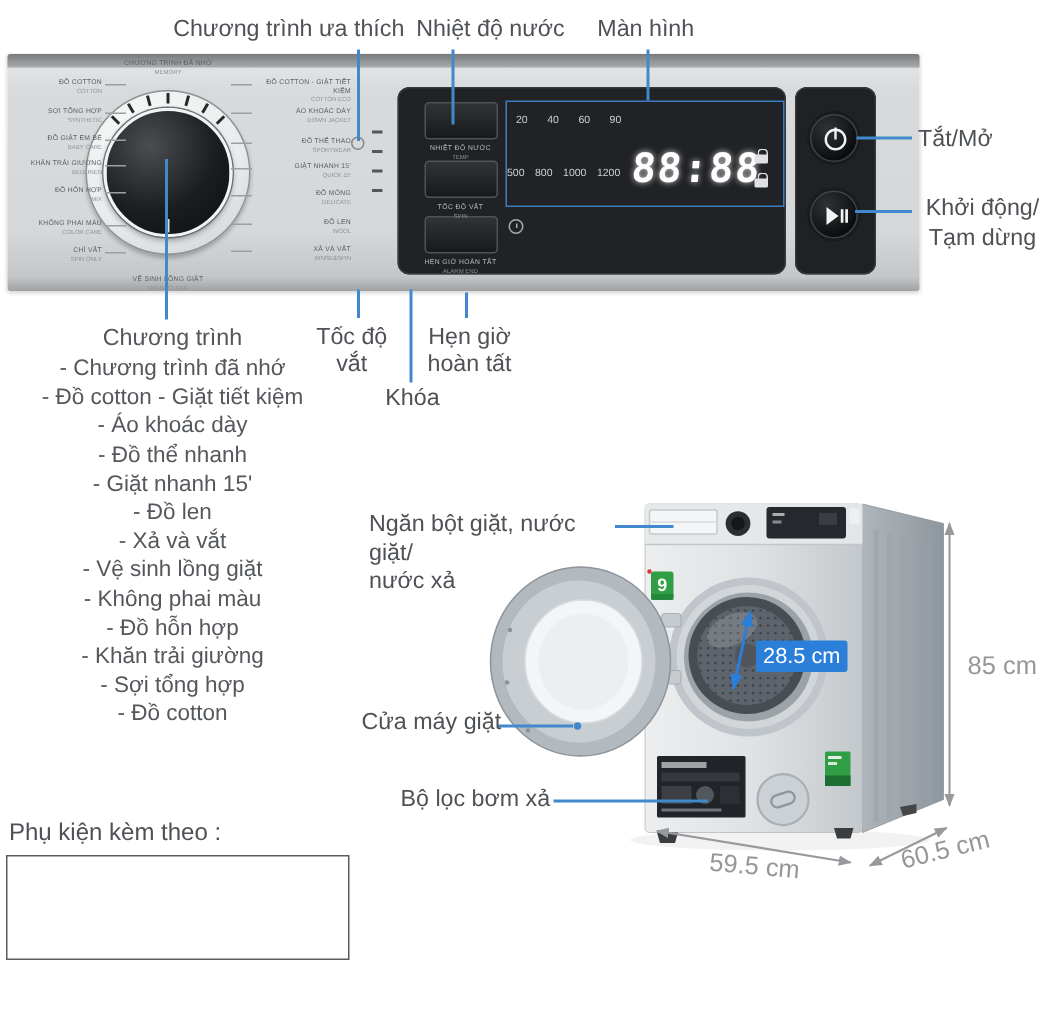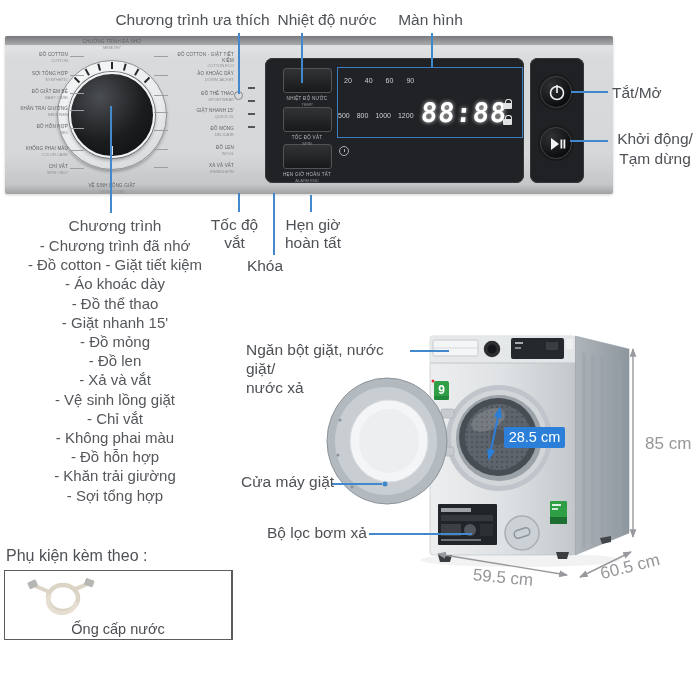--- a/index.html
+++ b/index.html
@@ -7,21 +7,21 @@
   body { position:relative; background:#fff; font-family:"Liberation Sans",sans-serif; overflow:hidden; color:#53565a; }
 
   
   .callout { position:absolute; font-size:15.5px; color:#4e5155; z-index:4; }
   #co-fav   { left:110px; top:11px; width:165px; text-align:center; }
   #co-temp  { left:272px; top:11px; width:110px; text-align:center; }
   #co-disp  { left:393px; top:11px; width:75px;  text-align:center; }
   #co-power { left:612px; top:84px; width:85px; }
   #co-start { left:610px; top:129px; width:90px; line-height:20px;text-align:center; }
   #co-spin  { left:207px; top:216px; width:55px; text-align:center; line-height:18px; }
-  #co-lock  { left:240px; top:257px; width:50px; text-align:center; }
+  #co-lock  { left:250px; top:257px; width:50px; text-align:center; }
   #co-delay { left:281px; top:216px; width:64px; text-align:center; line-height:18px; }
   #co-drawer{ left:246px; top:340px; width:164px; text-align:left; line-height:19px; }
   #co-door  { left:241px; top:473px; width:95px; }
   #co-filter{ left:267px; top:524px; width:110px; }
 
   
   .vline,.hline { position:absolute; background:#4189cc; z-index:5; }
   .vline { width:2px; } .hline { height:2px; }
   #ln-fav   { left:238px; top:33px; height:61px; }
   #ln-temp  { left:301px; top:33px; height:50px; }
@@ -307,46 +307,34 @@
 <div class="callout" id="co-delay">
   <span>Hẹn giờ</span><br>
   <span>hoàn tất</span>
 </div>
 
 <div id="prog-head">Chương trình</div>
 <div id="prog-list">
     <div>- Chương trình đã nhớ</div>
     <div>- Đồ cotton - Giặt tiết kiệm</div>
     <div>- Áo khoác dày</div>
-    <div>- Đồ thể thao</div>
+    <div>- Đồ thể nhanh</div>
     <div>- Giặt nhanh 15'</div>
-    <div>- Đồ mỏng</div>
     <div>- Đồ len</div>
     <div>- Xả và vắt</div>
     <div>- Vệ sinh lồng giặt</div>
-    <div>- Chỉ vắt</div>
     <div>- Không phai màu</div>
     <div>- Đồ hỗn hợp</div>
     <div>- Khăn trải giường</div>
     <div>- Sợi tổng hợp</div>
+    <div>- Đồ cotton</div>
   </div>
 
 <div id="acc-title">Phụ kiện kèm theo :</div>
 <div id="acc-box">
-  <div class="acc-cell">
-    <svg id="acc-hose" width="72" height="44" viewBox="0 0 72 44">
-      <path d="M10,12 Q18,15 26,19" fill="none" stroke="#dcd5c6" stroke-width="4"></path>
-      <path d="M62,10 Q56,13 50,15" fill="none" stroke="#dcd5c6" stroke-width="4"></path>
-      <ellipse cx="38" cy="24" rx="15" ry="13" fill="none" stroke="#dcd5c6" stroke-width="4.5"></ellipse>
-      <path d="M25,21 a14,12 0 1 0 26,7" fill="none" stroke="#e6dfd1" stroke-width="4"></path>
-      <rect x="3" y="7" width="9" height="7" rx="1" fill="#b6b6b3" transform="rotate(-25 7 10)"></rect>
-      <rect x="60" y="5" width="9" height="7" rx="1" fill="#b6b6b3" transform="rotate(20 64 8)"></rect>
-    </svg>
-    <div class="acc-label">Ống cấp nước</div>
-  </div>
 </div>
 
 <div class="callout" id="co-drawer">
   <span>Ngăn bột giặt, nước giặt/</span><br>
   <span>nước xả</span>
 </div>
 <div class="callout" id="co-door">Cửa máy giặt</div>
 <div class="callout" id="co-filter">Bộ lọc bơm xả</div>
 
 <svg id="machine-svg" width="450" height="285" viewBox="250 315 450 285">

